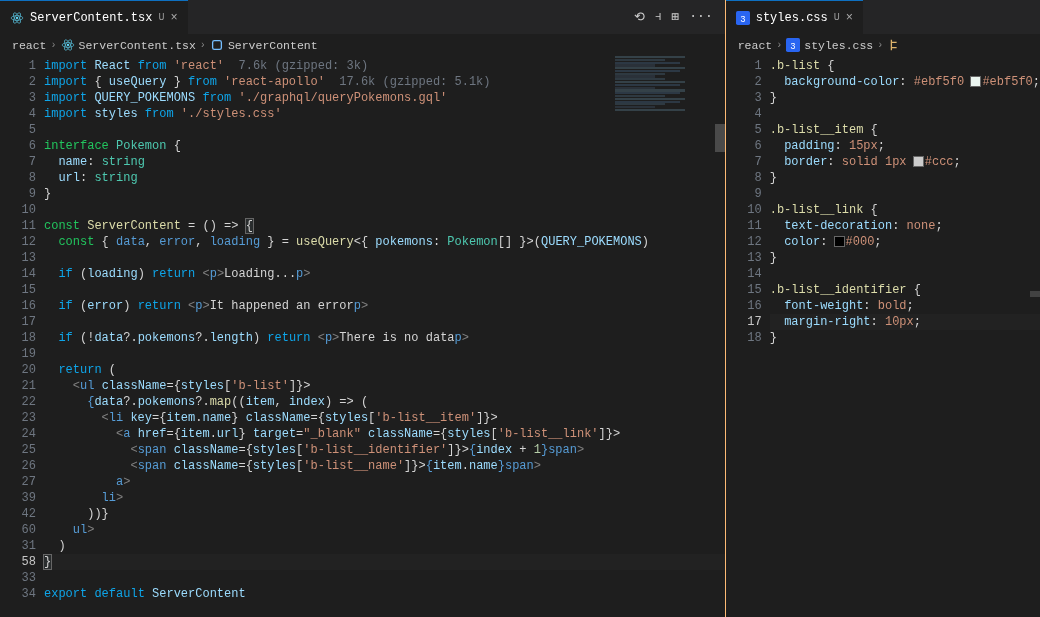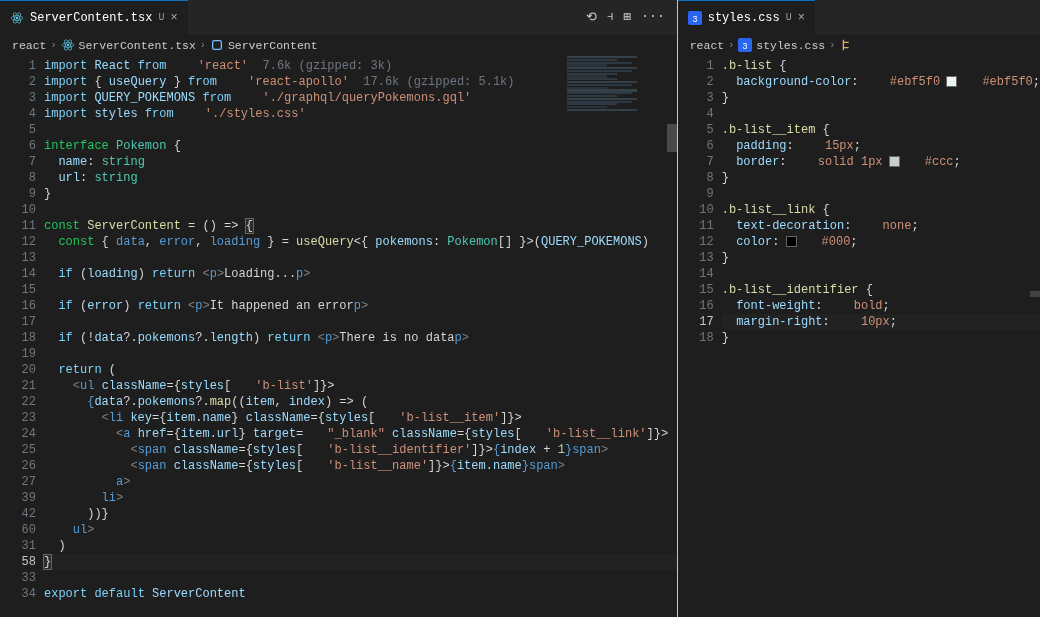--- a/index.html
+++ b/index.html
@@ -101,26 +101,26 @@
   .scrollbar .thumb {
     position: absolute;
     top: 68px;
     width: 10px;
     height: 28px;
     background: #4a4a4a;
     border-radius: 0;
   }
   .ov-scroll { position: absolute; right: 0; top: 235px; width: 10px; height: 6px; background: #666; opacity: 0.5; }
   
-  .pk { color: #7dd3fc; }      
+  .pk { color: #0ea5e9; }      
   .kw { color: #22c55e; }      
   .id { color: #9cdcfe; }      
   .ty { color: #4ec9b0; }      
   .fn { color: #dcdcaa; }      
-  .st { color: #ce9178; margin-left: 24px; }      
+  .st { color: #ce9178; }      
   .pn { color: #b5cea8; }      
   .op, .p { color: #d4d4d4; }
   .cm { color: #6e7681; }      
   .tg { color: #808080; }      
   .tagn { color: #569cd6; }
   .curamb { color: #569cd6; }
   .qn { color: #569cd6; }
   .orb { background: #2a2d2e; outline: 1px solid #666; }
   .swatch { display:inline-block; width:9px; height:9px; vertical-align:-1px; margin-right:2px; }
 </style>

